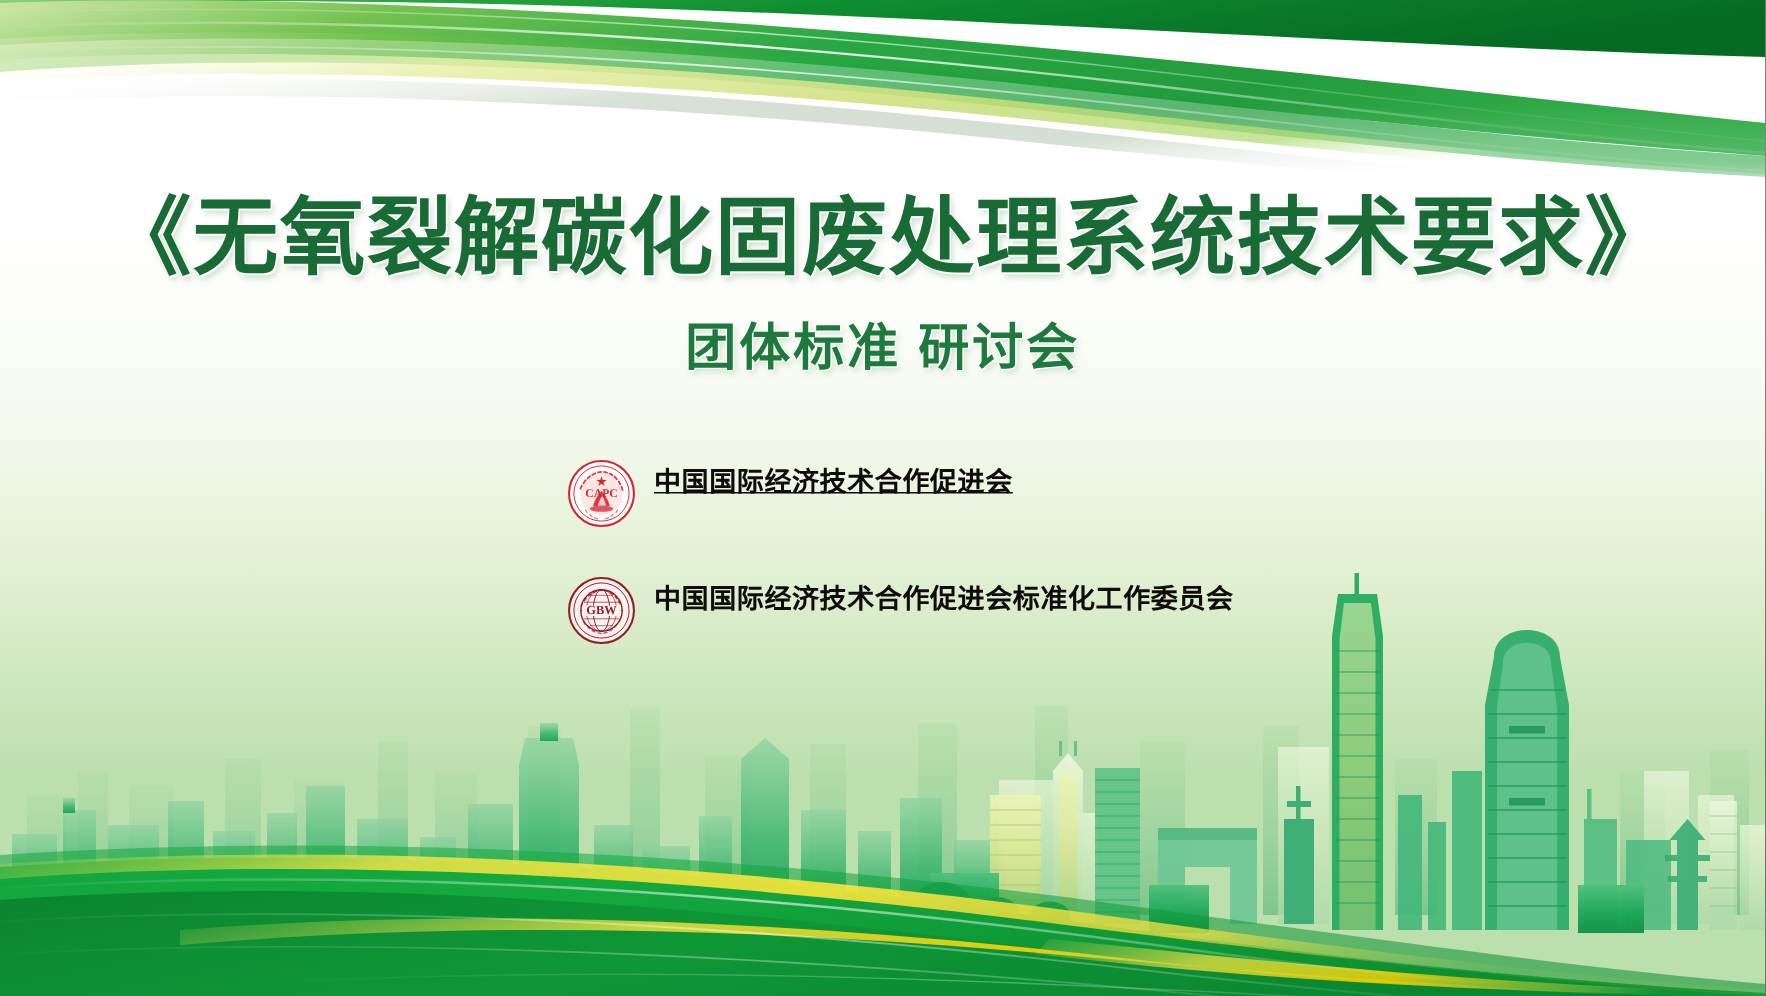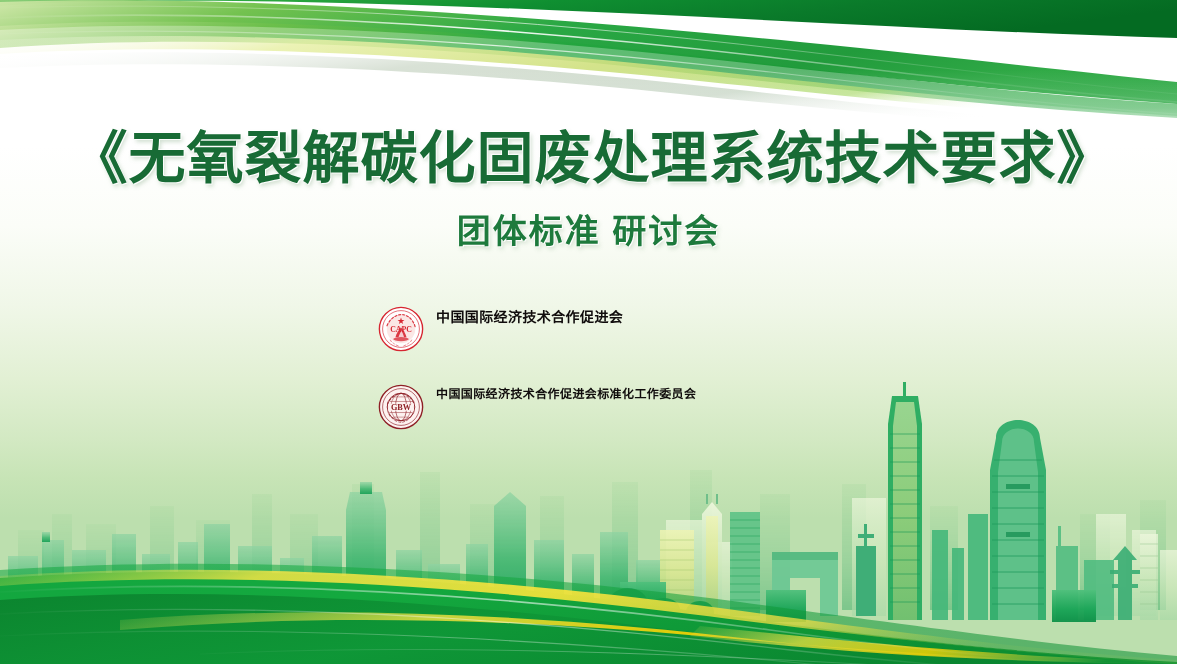--- a/index.html
+++ b/index.html
@@ -99,22 +99,22 @@
   .seal { width: 46px; height: 46px; flex: 0 0 46px; display:block; }
 
   .org-label {
     margin-left: 12px;
     font-size: 17.5px;
     font-weight: bold;
     color: #100c0c;
     letter-spacing: 0.4px;
     white-space: nowrap;
   }
-  .org-row.row-1 .org-label { font-size: 14px; }
-  .org-row.row-2 .org-label { font-size: 12px; }
+  .org-row.row-1 .org-label { font-size: 18px; text-decoration: underline; }
+  .org-row.row-2 .org-label { font-size: 18px; }
 </style>
 </head>
 <body>
 
 <div class="slide">
 
   <div class="top-band">
     <svg viewBox="0 0 1177 132" preserveAspectRatio="none" xmlns="http://www.w3.org/2000/svg">
       <defs>
         <linearGradient id="tg1" x1="0" y1="0" x2="1" y2="0.25">

